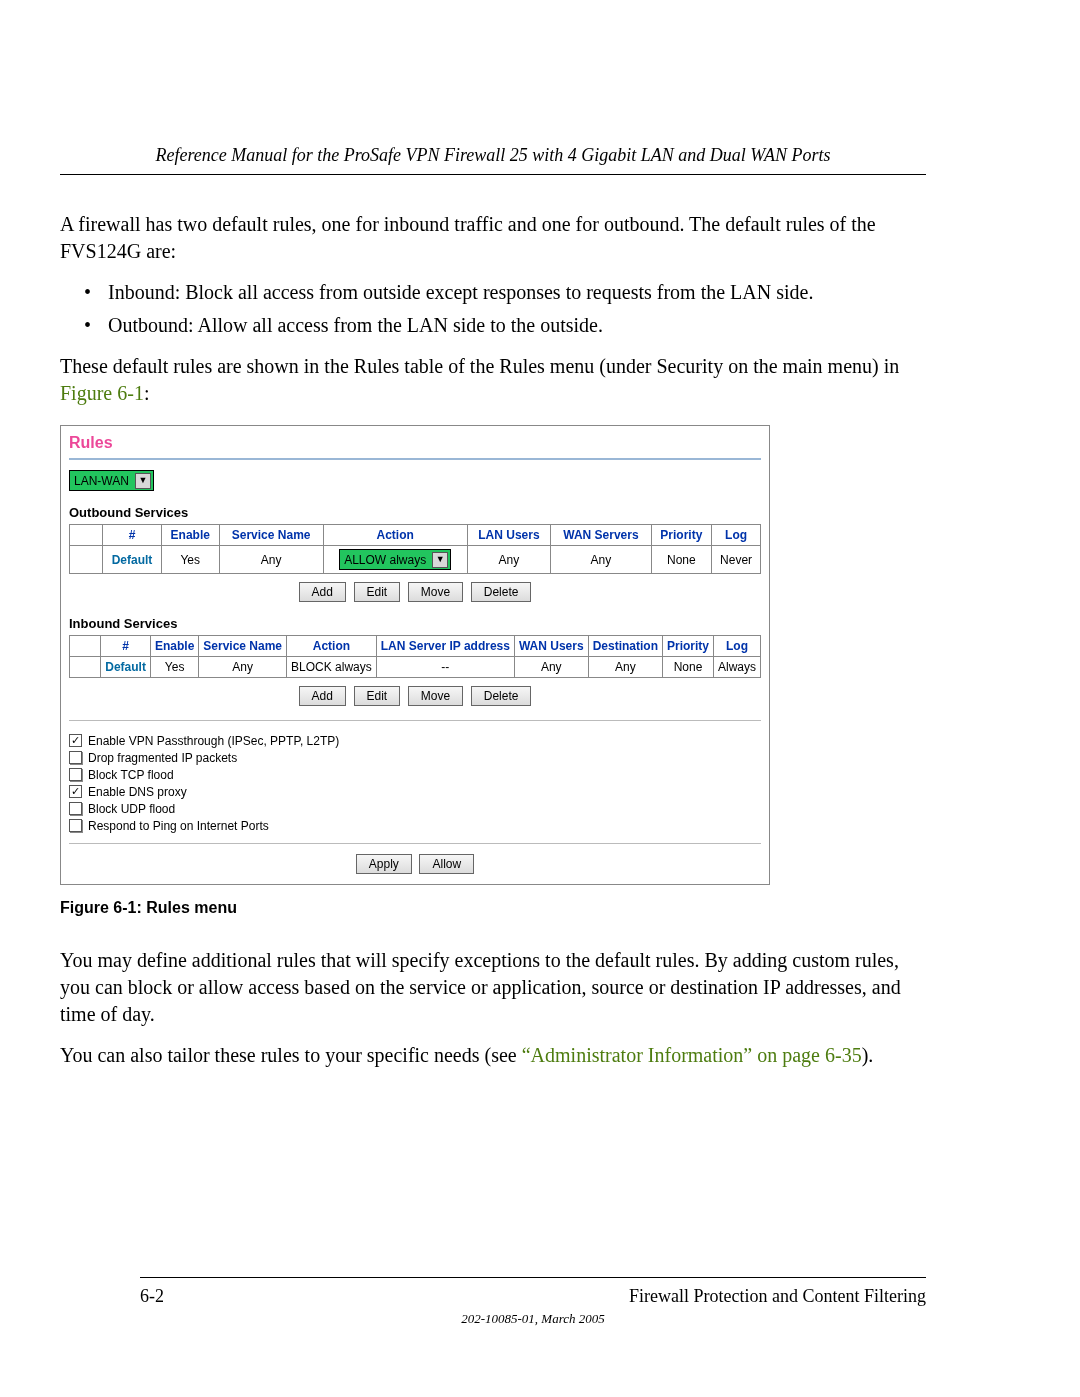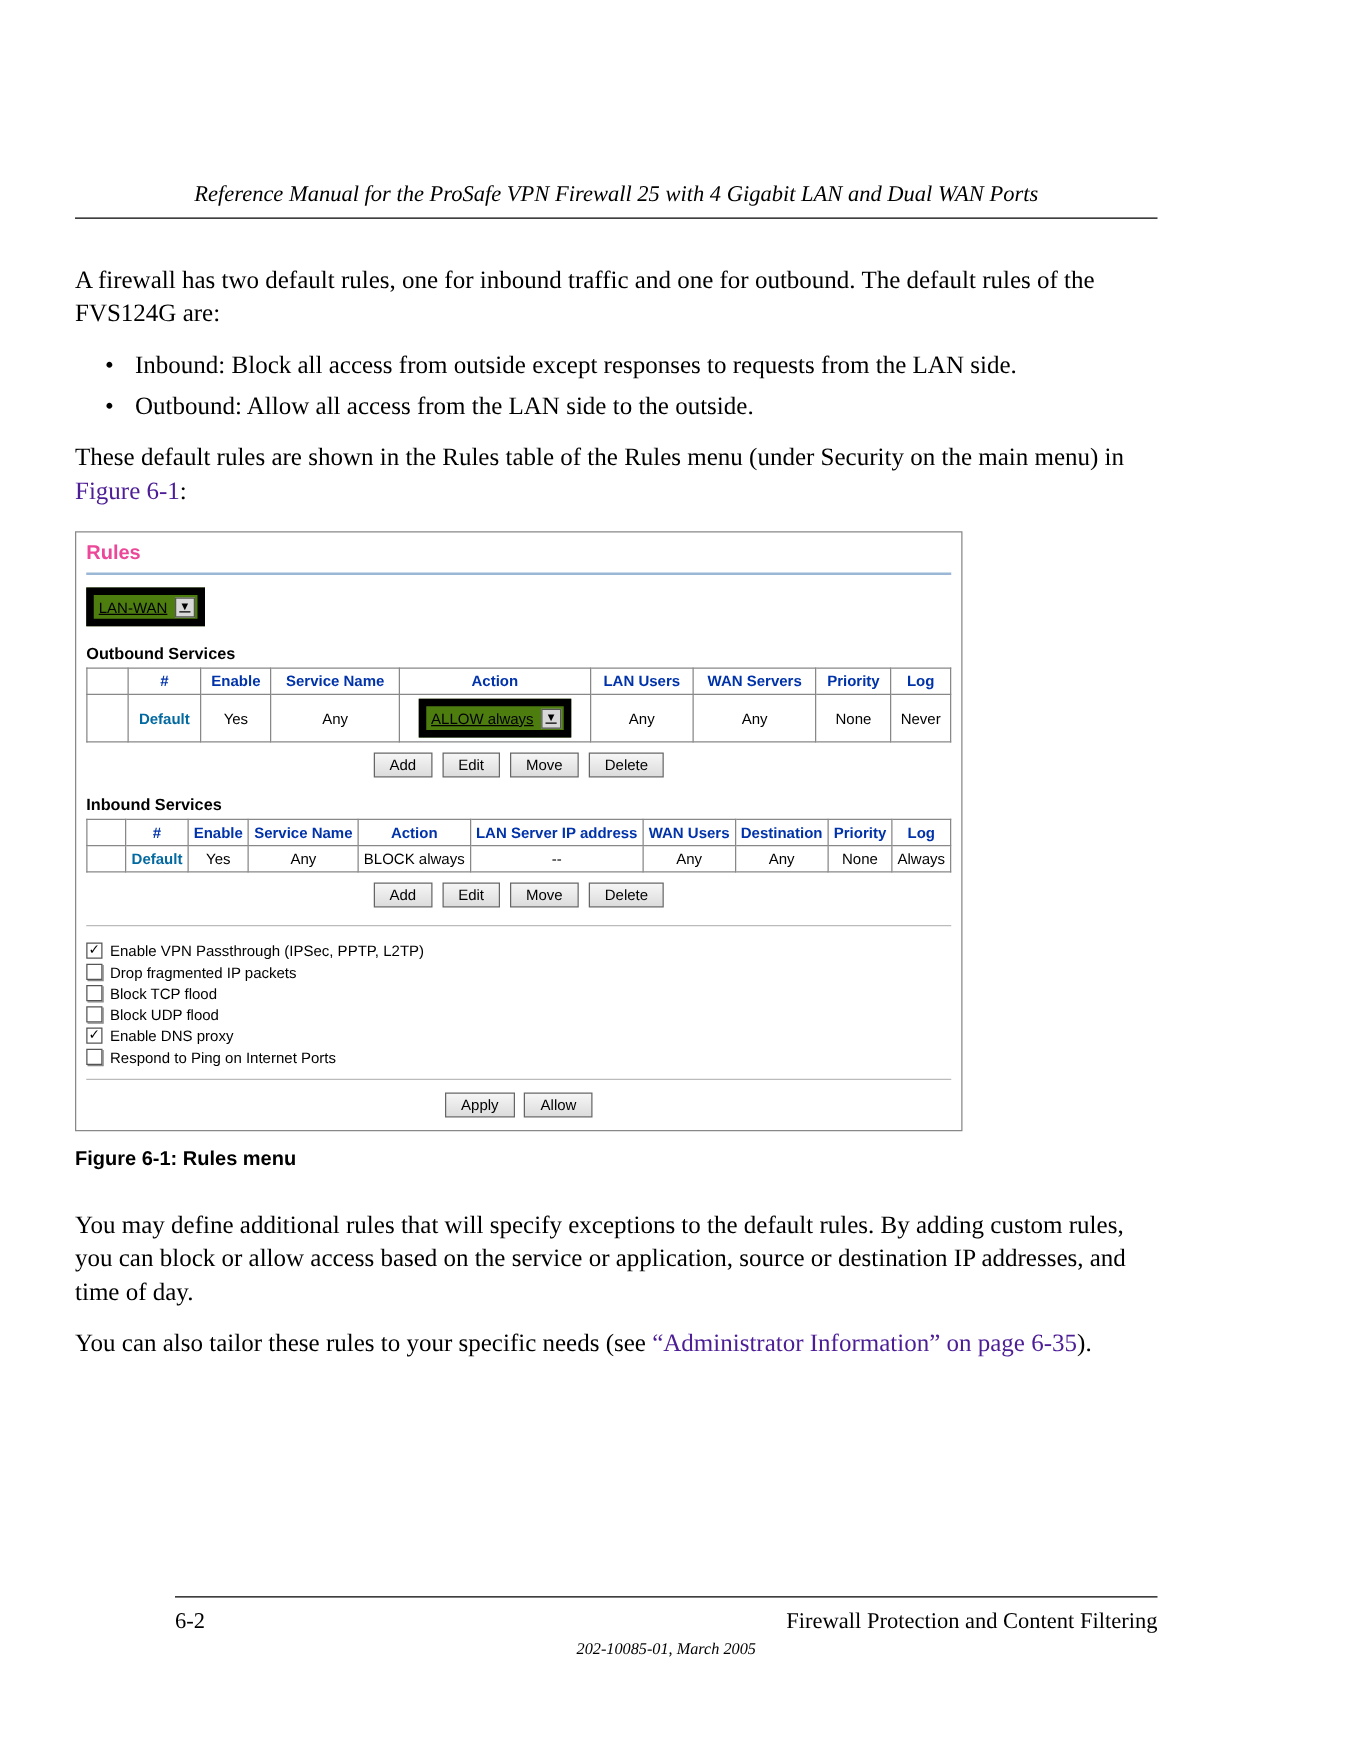--- a/index.html
+++ b/index.html
@@ -39,21 +39,21 @@
     padding-left: 48px;
     margin: 6px 0;
     font-size: 20px;
   }
   ul.bullets li::before {
     content: "•";
     position: absolute;
     left: 24px;
     top: 0;
   }
-  .link { color: #4c1d95; }
+  .link { color: #4d7c0f; }
   
   .ui-shot {
     margin-top: 18px;
     width: 710px;
     border: 1px solid #888;
     font-family: Arial, Helvetica, sans-serif;
     font-size: 13px;
     background: #fff;
     padding: 6px 8px 10px 8px;
     box-sizing: border-box;
@@ -62,26 +62,25 @@
     color: #ec4899;
     font-weight: bold;
     font-size: 16px;
     padding: 2px 0 6px 0;
     border-bottom: 2px solid #9ab7d6;
     margin-bottom: 10px;
   }
   .select {
     display: inline-flex;
     align-items: center;
-    border: 6px solid #000000;
-    background: #4d7c0f;
+    border: 1px solid #000000;
+    background: #22c55e;
     font-size: 12px;
     height: 19px;
     padding: 0 2px 0 4px;
-    text-decoration: underline;
   }
   .select .tri {
     display: inline-block;
     margin-left: 6px;
     border: 1px solid #555;
     background: #d8d8d8;
     width: 14px;
     height: 14px;
     text-align: center;
     line-height: 12px;
@@ -287,26 +286,26 @@
         </div>
       <div class="check-row">
           <span class="chk shadow"></span>
           <span>Drop fragmented IP packets</span>
         </div>
       <div class="check-row">
           <span class="chk shadow"></span>
           <span>Block TCP flood</span>
         </div>
       <div class="check-row">
+          <span class="chk on"></span>
+          <span>Enable DNS proxy</span>
+        </div>
+      <div class="check-row">
           <span class="chk shadow"></span>
           <span>Block UDP flood</span>
-        </div>
-      <div class="check-row">
-          <span class="chk on"></span>
-          <span>Enable DNS proxy</span>
         </div>
       <div class="check-row">
           <span class="chk shadow"></span>
           <span>Respond to Ping on Internet Ports</span>
         </div>
     </div>
 
     <div class="bottom-btns">
       <span class="btn">Apply</span>
       <span class="btn">Allow</span>

